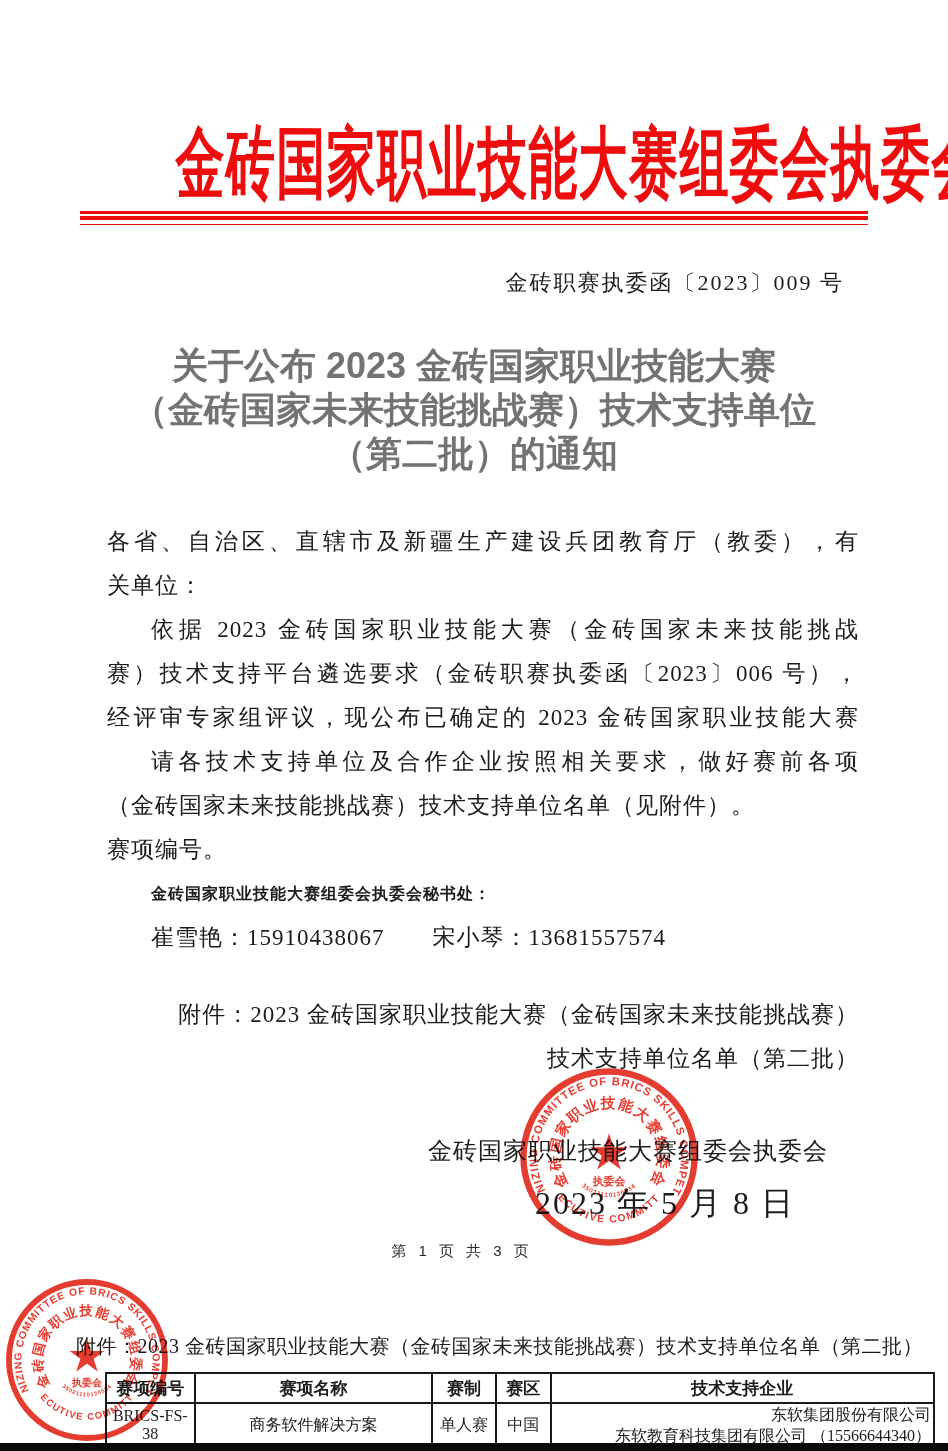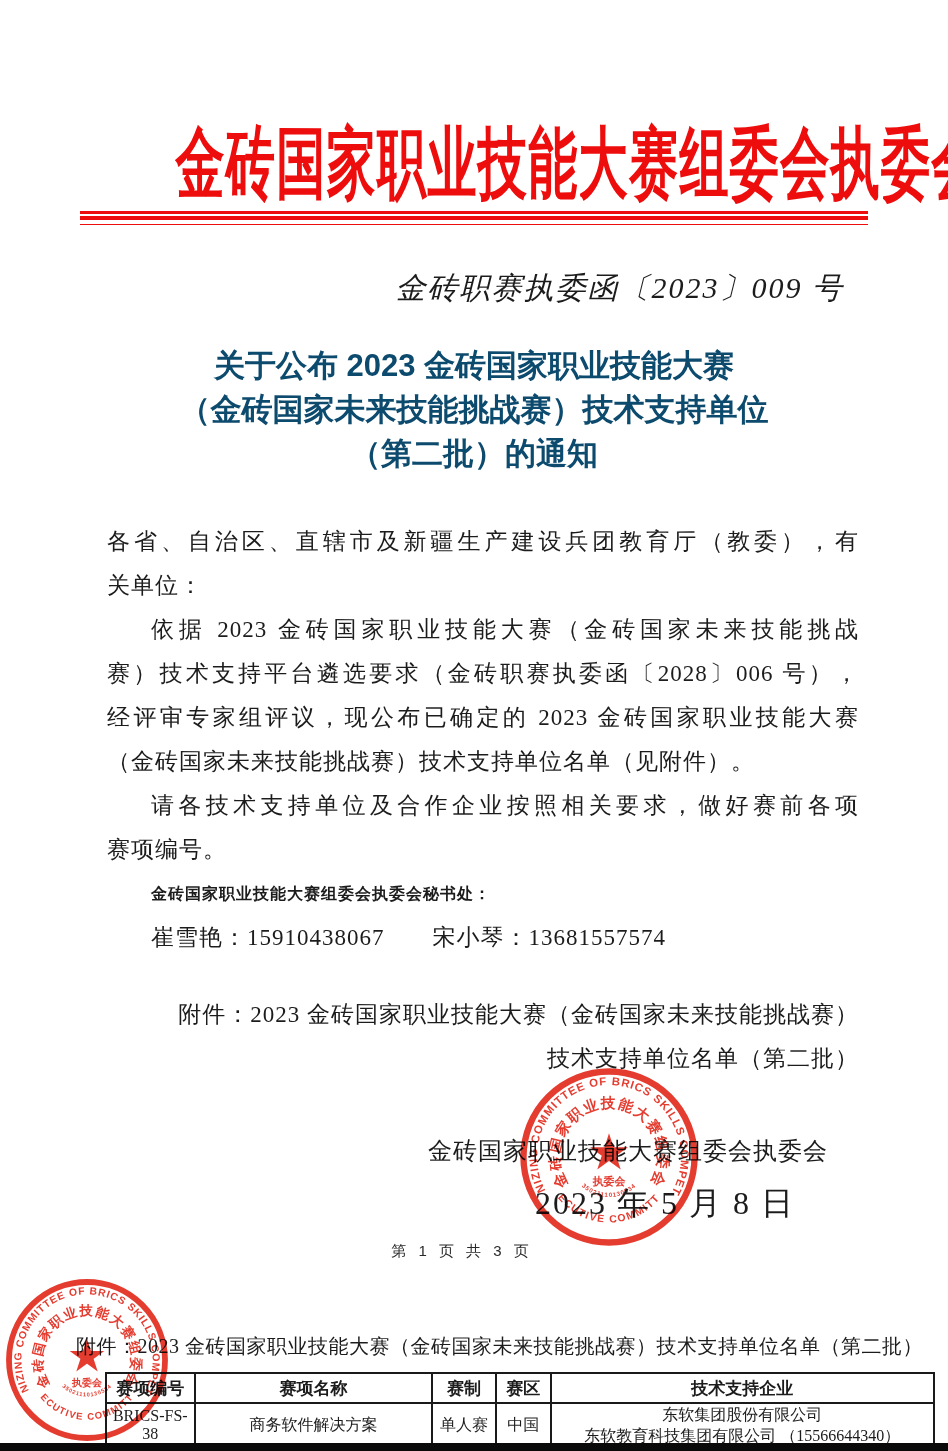--- a/index.html
+++ b/index.html
@@ -17,27 +17,27 @@
     transform:scaleX(0.63); transform-origin:center top;
     font-family:"Liberation Serif", serif; letter-spacing:2px;
   }
   .header-rule { position:absolute; left:80px; right:80px; top:211px; }
   .header-rule .r1 { height:3px; background:#ee0d0d; }
   .header-rule .r2 { height:4px; background:#ee0d0d; margin-top:2px; }
   .header-rule .r3 { height:1px; background:#ee0d0d; margin-top:4px; }
   
   .doc-number {
     position:absolute; top:268px; right:104px;
-    font-size:30px; letter-spacing:2px;font-style:italic;
+    font-size:22px; letter-spacing:2px;
   }
   
   .main-title {
     position:absolute; top:344px; left:0; width:100%;
-    text-align:center; font-weight:bold; font-size:31px; line-height:44px;
-    color:#0c4a6e; font-family:"Liberation Sans", sans-serif;
+    text-align:center; font-weight:bold; font-size:36px; line-height:44px;
+    color:#737373; font-family:"Liberation Sans", sans-serif;
   }
   
   .body-text {
     position:absolute; top:520px; left:107px; width:752px;
     font-size:23px; line-height:44px; letter-spacing:1px;
   }
   .body-text .line { min-height:44px; }
   .body-text .indent { padding-left:44px; }
   .body-text .fill { text-align:justify; text-align-last:justify; }
   .body-text .bold { font-weight:bold; font-family:"Liberation Sans", sans-serif; font-size:16px; }
@@ -64,21 +64,21 @@
     position:absolute; top:1372px; left:105px; width:830px;
     border-collapse:collapse; table-layout:fixed;
     font-size:16px; text-align:center;
   }
   .attach-table th, .attach-table td { border:2px solid #1a1a1a; padding:0 2px; }
   .attach-table th { height:30px; font-weight:bold; font-size:17px; }
   .attach-table td { height:42px; }
   .attach-table .c1 { width:10.7%; } .attach-table .c2 { width:28.7%; }
   .attach-table .c3 { width:7.7%; }  .attach-table .c4 { width:6.6%; }
   .attach-table .c5 { width:46.3%; }
-  .enterprise-line { line-height:21px; }
+  .enterprise-line { line-height:21px;text-align:right; }
   
   .scan-strip { position:absolute; left:0; top:1443px; width:948px; height:8px; background:#0a0a0a; z-index:50; }
   
   .seal text { font-family:"Liberation Sans", sans-serif; font-weight:bold; }
 </style>
 </head>
 <body>
 
 <div class="page">
 
@@ -94,24 +94,24 @@
   <div class="main-title">
     <div>关于公布 2023 金砖国家职业技能大赛</div>
     <div>（金砖国家未来技能挑战赛）技术支持单位</div>
     <div>（第二批）的通知</div>
   </div>
 
   <div class="body-text">
     <div class="line fill">各省、自治区、直辖市及新疆生产建设兵团教育厅（教委），有</div>
     <div class="line">关单位：</div>
     <div class="line indent fill">依据 2023 金砖国家职业技能大赛（金砖国家未来技能挑战</div>
-    <div class="line fill">赛）技术支持平台遴选要求（金砖职赛执委函〔2028〕006 号），</div>
+    <div class="line fill">赛）技术支持平台遴选要求（金砖职赛执委函〔2023〕006 号），</div>
     <div class="line fill">经评审专家组评议，现公布已确定的 2023 金砖国家职业技能大赛</div>
+    <div class="line indent fill">请各技术支持单位及合作企业按照相关要求，做好赛前各项</div>
     <div class="line">（金砖国家未来技能挑战赛）技术支持单位名单（见附件）。</div>
-    <div class="line indent fill">请各技术支持单位及合作企业按照相关要求，做好赛前各项</div>
     <div class="line">赛项编号。</div>
     <div class="line indent bold">金砖国家职业技能大赛组委会执委会秘书处：</div>
     <div class="line indent">崔雪艳：15910438067　　宋小琴：13681557574</div>
     <div class="attach-note">
       <div class="line">附件：2023 金砖国家职业技能大赛（金砖国家未来技能挑战赛）</div>
       <div class="line">技术支持单位名单（第二批）</div>
     </div>
   </div>
 
   <div class="sig-name">金砖国家职业技能大赛组委会执委会</div>

